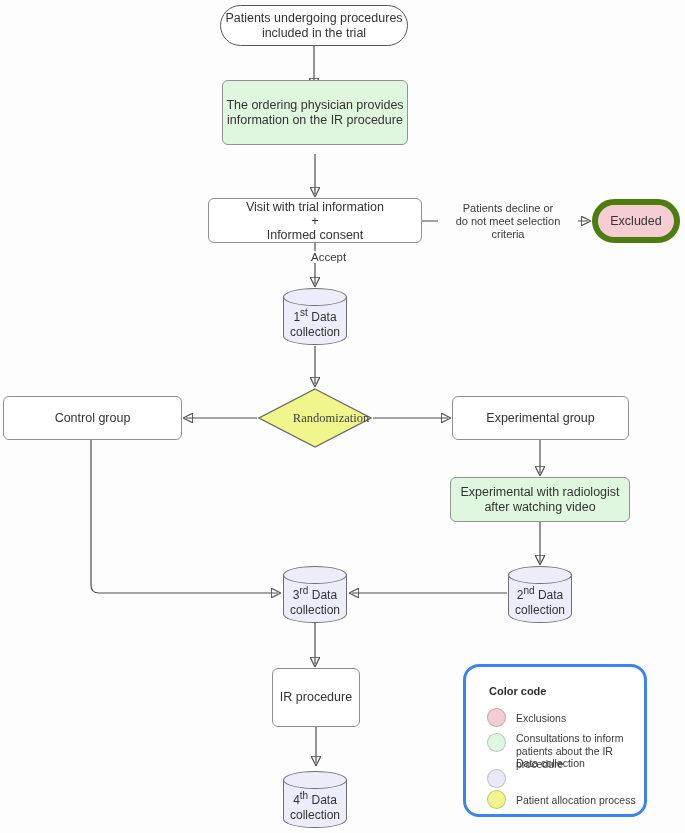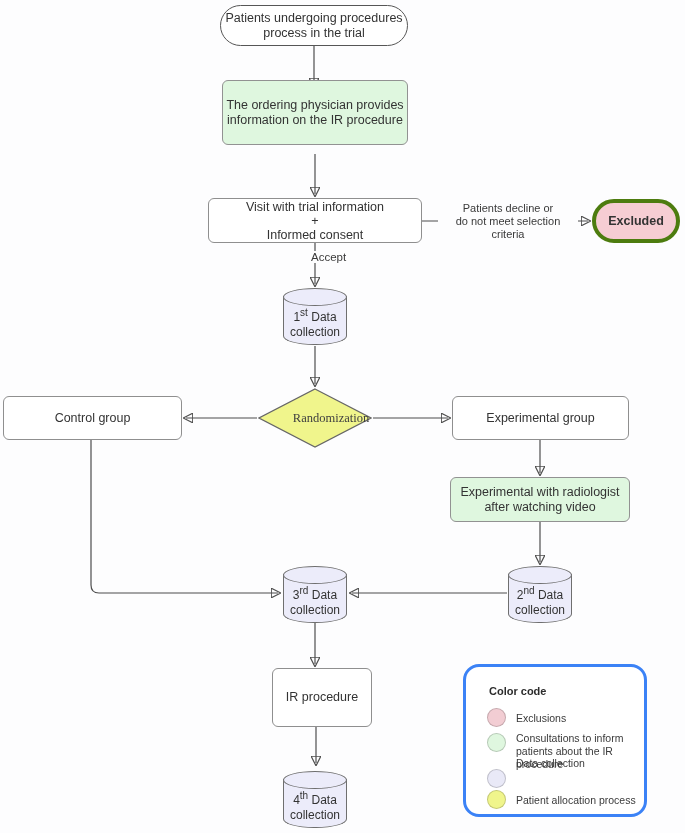--- a/index.html
+++ b/index.html
@@ -7,21 +7,21 @@
   .canvas { position:relative; width:685px; height:833px; background:#fdfdfe; overflow:hidden; }
 
   .edges { position:absolute; left:0; top:0; width:685px; height:833px; z-index:1; }
   .edges path { fill:none; stroke:#4d4d4d; stroke-width:1.2; }
 
   .node { position:absolute; z-index:2; display:flex; flex-direction:column; align-items:center;
           justify-content:center; font-size:12.5px; line-height:15px;
           color:#333; box-sizing:border-box; }
   .rect    { background:#ffffff; border:1px solid #8f8f8f; border-radius:6px; }
   .stadium { background:#ffffff; border:1px solid #565656; border-radius:21px; }
-  .pill    { border:4px solid #4d7c0f; border-radius:22px;font-weight:bold; }
+  .pill    { border:6px solid #4d7c0f; border-radius:22px; }
   .green   { border:1px solid #929292; border-radius:6px; }
   .tight   { line-height:14px; }
 
   
   .cyl { position:absolute; width:64px; height:58px; z-index:2; }
   .cyl-top  { position:absolute; left:0; top:0; width:62px; height:16px; border:1px solid #6f6f6f;
               border-radius:50%; z-index:2; box-sizing:content-box; }
   .cyl-body { position:absolute; left:0; top:8px; width:62px; height:48px; border:1px solid #6f6f6f;
               border-top:none; border-radius:0 0 31px 31px / 0 0 9px 9px; box-sizing:content-box; }
   .cyl-label { position:absolute; left:0; top:17px; width:100%; z-index:3; text-align:center;
@@ -66,21 +66,21 @@
     <path d="M540,440 V473" marker-end="url(#arr)"></path>
     <path d="M540,522 V562" marker-end="url(#arr)"></path>
     <path d="M507,593 H352" marker-end="url(#arr)"></path>
     <path d="M91,440 V585 Q91,593 99,593 H278" marker-end="url(#arr)"></path>
     <path d="M315,623 V664" marker-end="url(#arr)"></path>
     <path d="M316,727 V763" marker-end="url(#arr)"></path>
   </svg>
 
   <div class="node stadium" style="left:220px;top:5px;width:188px;height:41px">
     <div>Patients undergoing procedures</div>
-    <div>process in the trial</div>
+    <div>included in the trial</div>
   </div>
 
   <div class="node green" style="left: 222px; top: 80px; width: 186px; height: 65px; background: rgb(223, 247, 223);">
     <div>The ordering physician provides</div>
     <div>information on the IR procedure</div>
   </div>
 
   <div class="node rect tight" style="left:208px;top:198px;width:214px;height:45px">
     <div>Visit with trial information</div>
     <div>+</div>
@@ -131,21 +131,21 @@
 
   <div class="cyl" style="left:283px;top:566px">
     <div class="cyl-body" style="background: rgb(236, 236, 250);"></div>
     <div class="cyl-top" style="background: rgb(236, 236, 250);"></div>
     <div class="cyl-label">
       <div><span>3</span><sup>rd</sup> <span>Data</span></div>
       <div>collection</div>
     </div>
   </div>
 
-  <div class="node rect" style="left:272px;top:668px;width:100px;height:59px">
+  <div class="node rect" style="left:272px;top:668px;width:88px;height:59px">
     <div>IR procedure</div>
   </div>
 
   <div class="cyl" style="left:283px;top:771px">
     <div class="cyl-body" style="background: rgb(236, 236, 250);"></div>
     <div class="cyl-top" style="background: rgb(236, 236, 250);"></div>
     <div class="cyl-label">
       <div><span>4</span><sup>th</sup> <span>Data</span></div>
       <div>collection</div>
     </div>

